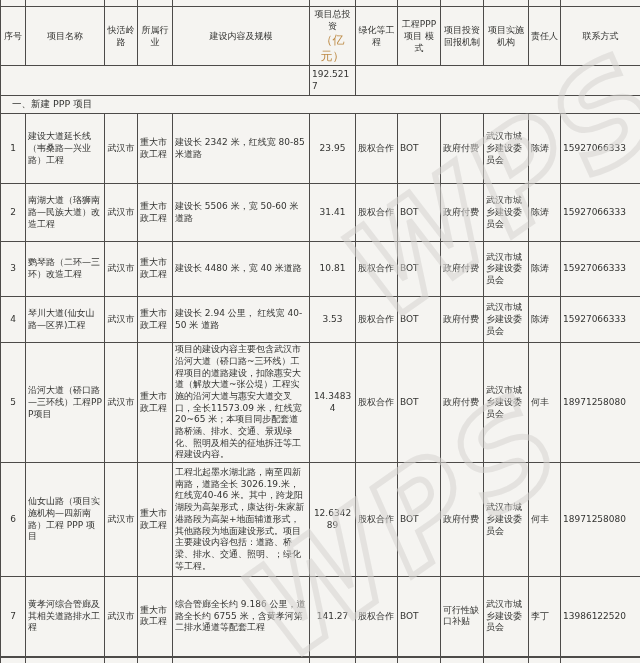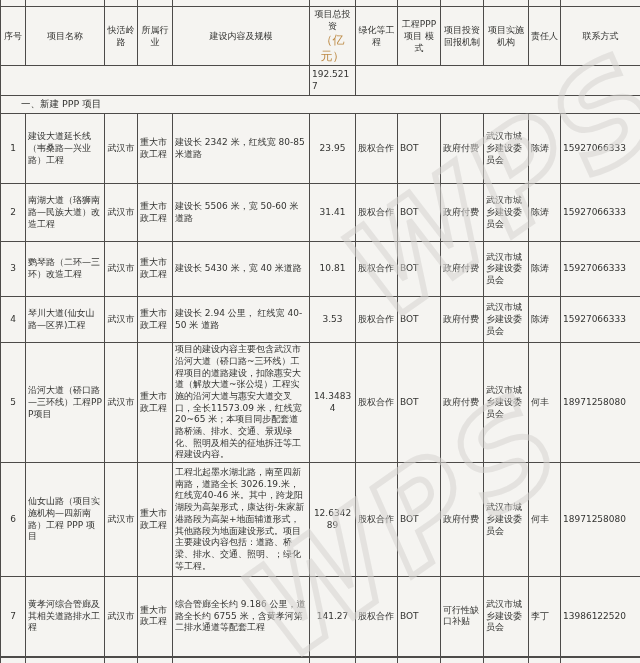--- a/index.html
+++ b/index.html
@@ -27,21 +27,21 @@
     vertical-align:middle;
     word-break:break-all;
     overflow:hidden;
   }
   thead th{text-align:center;line-height:1.35;}
   .sub{font-size:12px;color:#bd8a45;}
   .r-partial td{border-top:none;}
   .r-partial-b td{border-top:2px solid #4d4b49;border-bottom:none;}
   .c-center{text-align:center;}
   .c-left{text-align:left;}
-  .section-cell{text-align:left;padding-left:20px;font-size:9.5px;}
+  .section-cell{text-align:left;padding-left:11px;font-size:9.5px;}
   .total-cell{}
   .watermark{
     position:absolute;
     z-index:2;
     font-size:130px;
     font-style:italic;
     font-weight:bold;
     letter-spacing:6px;
     color:transparent;
     -webkit-text-stroke:6px #d7d5d2;
@@ -142,21 +142,21 @@
         <td class="c-left">政府付费</td>
         <td class="c-left">武汉市城乡建设委员会</td>
         <td class="c-left">陈涛</td>
         <td class="c-left">15927066333</td>
       </tr>
       <tr style="height: 55px;">
         <td class="c-center">3</td>
         <td class="c-left">鹦琴路（二环—三环）改造工程</td>
         <td class="c-center">武汉市</td>
         <td class="c-left">重大市政工程</td>
-        <td class="c-left">建设长 5430 米，宽 40 米道路</td>
+        <td class="c-left">建设长 4480 米，宽 40 米道路</td>
         <td class="c-center">10.81</td>
         <td class="c-left">股权合作</td>
         <td class="c-left">BOT</td>
         <td class="c-left">政府付费</td>
         <td class="c-left">武汉市城乡建设委员会</td>
         <td class="c-left">陈涛</td>
         <td class="c-left">15927066333</td>
       </tr>
       <tr style="height: 46px;">
         <td class="c-center">4</td>

